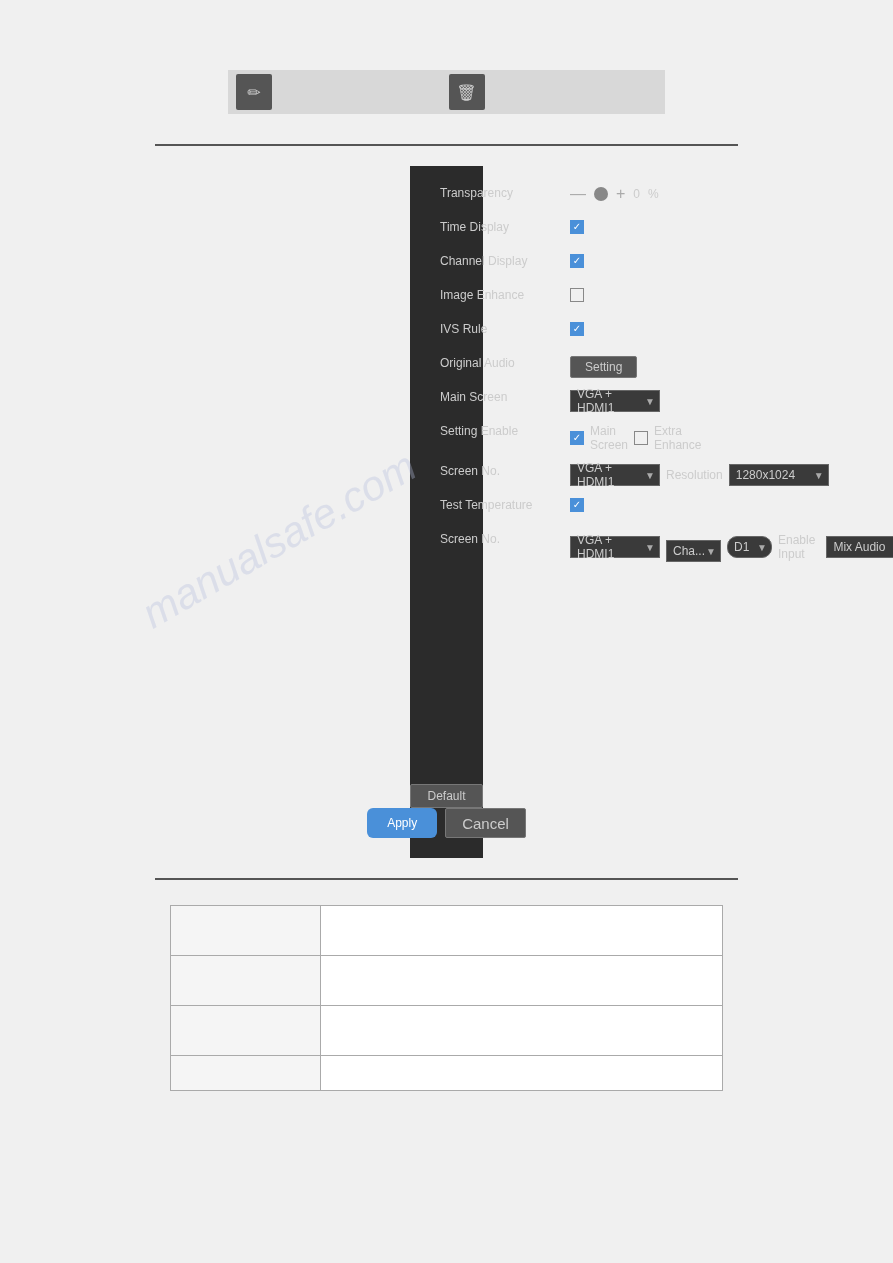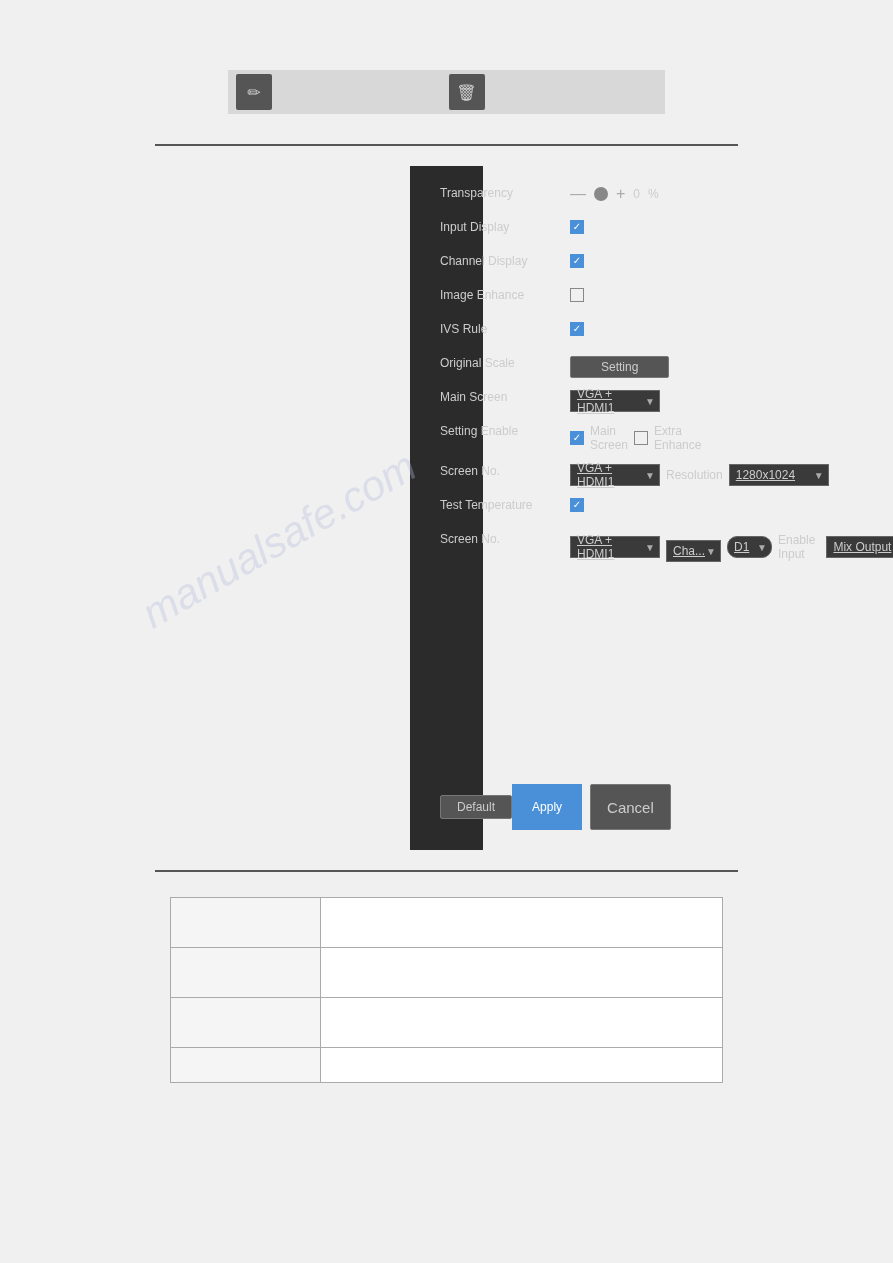--- a/index.html
+++ b/index.html
@@ -126,40 +126,39 @@
       display: inline-block;
       cursor: pointer;
       flex-shrink: 0;
     }
 
     
     .setting-btn {
       background: #555;
       color: #ccc;
       border: 1px solid #777;
-      padding: 3px 30px;
+      padding: 3px 14px;
       font-size: 12px;
       cursor: pointer;
       border-radius: 2px;
     }
 
     
     .select-box {
       background: #3a3a3a;
       color: #ccc;
       border: 1px solid #666;
       padding: 2px 20px 2px 6px;
       font-size: 12px;
       cursor: pointer;
       position: relative;
       display: inline-flex;
       align-items: center;
       min-width: 90px;
       height: 22px;
-      text-decoration: underline;
     }
     .select-box-small {
       min-width: 50px;
     }
     .select-arrow {
       position: absolute;
       right: 4px;
       color: #aaa;
       font-size: 10px;
     }
@@ -174,42 +173,43 @@
       color: #ccc;
       font-size: 12px;
     }
 
     
     .panel-footer {
       display: flex;
       justify-content: space-between;
       align-items: center;
       padding: 10px 0 5px 0;
+      flex-direction: column;
     }
     .default-btn {
       background: #555;
       color: #ccc;
       border: 1px solid #777;
       padding: 4px 16px;
       font-size: 12px;
       cursor: pointer;
       border-radius: 2px;
     }
     .footer-right {
       display: flex;
       gap: 8px;
     }
     .apply-btn {
       background: #4a90d9;
       color: white;
       border: none;
-      padding: 16px 20px;
-      font-size: 12px;
-      cursor: pointer;
-      border-radius: 0;
+      padding: 8px 20px;
+      font-size: 12px;
+      cursor: pointer;
+      border-radius: 6px;
     }
     .cancel-btn {
       background: #555;
       color: #ccc;
       border: 1px solid #777;
       padding: 4px 16px;
       font-size: 15px;
       cursor: pointer;
       border-radius: 2px;
     }
@@ -282,21 +282,21 @@
       <div class="settings-value transparency-controls">
         <span class="minus-btn">—</span>
         <span class="circle-indicator"></span>
         <span class="plus-btn">+</span>
         <span class="transparency-value">0</span>
         <span class="transparency-value">%</span>
       </div>
     </div>
 
     <div class="settings-row">
-      <div class="settings-label">Input Display</div>
+      <div class="settings-label">Time Display</div>
       <div class="settings-value">
         <span class="checkbox-blue"></span>
       </div>
     </div>
 
     <div class="settings-row">
       <div class="settings-label">Channel Display</div>
       <div class="settings-value">
         <span class="checkbox-blue"></span>
       </div>
@@ -310,21 +310,21 @@
     </div>
 
     <div class="settings-row">
       <div class="settings-label">IVS Rule</div>
       <div class="settings-value">
         <span class="checkbox-blue"></span>
       </div>
     </div>
 
     <div class="settings-row">
-      <div class="settings-label">Original Scale</div>
+      <div class="settings-label">Original Audio</div>
       <div class="settings-value">
         <button class="setting-btn">Setting</button>
       </div>
     </div>
 
     <div class="settings-row">
       <div class="settings-label">Main Screen</div>
       <div class="settings-value">
         <div class="select-box" style="position:relative; display:inline-flex; align-items:center;">
           <span>VGA + HDMI1</span>
@@ -375,21 +375,21 @@
         <div class="select-box select-box-small" style="position:relative; display:inline-flex; align-items:center; min-width:55px;margin-top:8px;">
           <span>Cha...</span>
           <span class="select-arrow">▼</span>
         </div>
         <div class="select-box select-box-small" style="position:relative; display:inline-flex; align-items:center; min-width:45px;border-radius:10px;">
           <span>D1</span>
           <span class="select-arrow">▼</span>
         </div>
         <span class="label-text">Enable Input</span>
         <div class="select-box" style="position:relative; display:inline-flex; align-items:center; min-width:90px;">
-          <span>Mix Output</span>
+          <span>Mix Audio</span>
 
         </div>
       </div>
     </div>
 
     <div style="height: 200px;"></div>
 
     <div class="panel-footer">
       <button class="default-btn">Default</button>
       <div class="footer-right">

